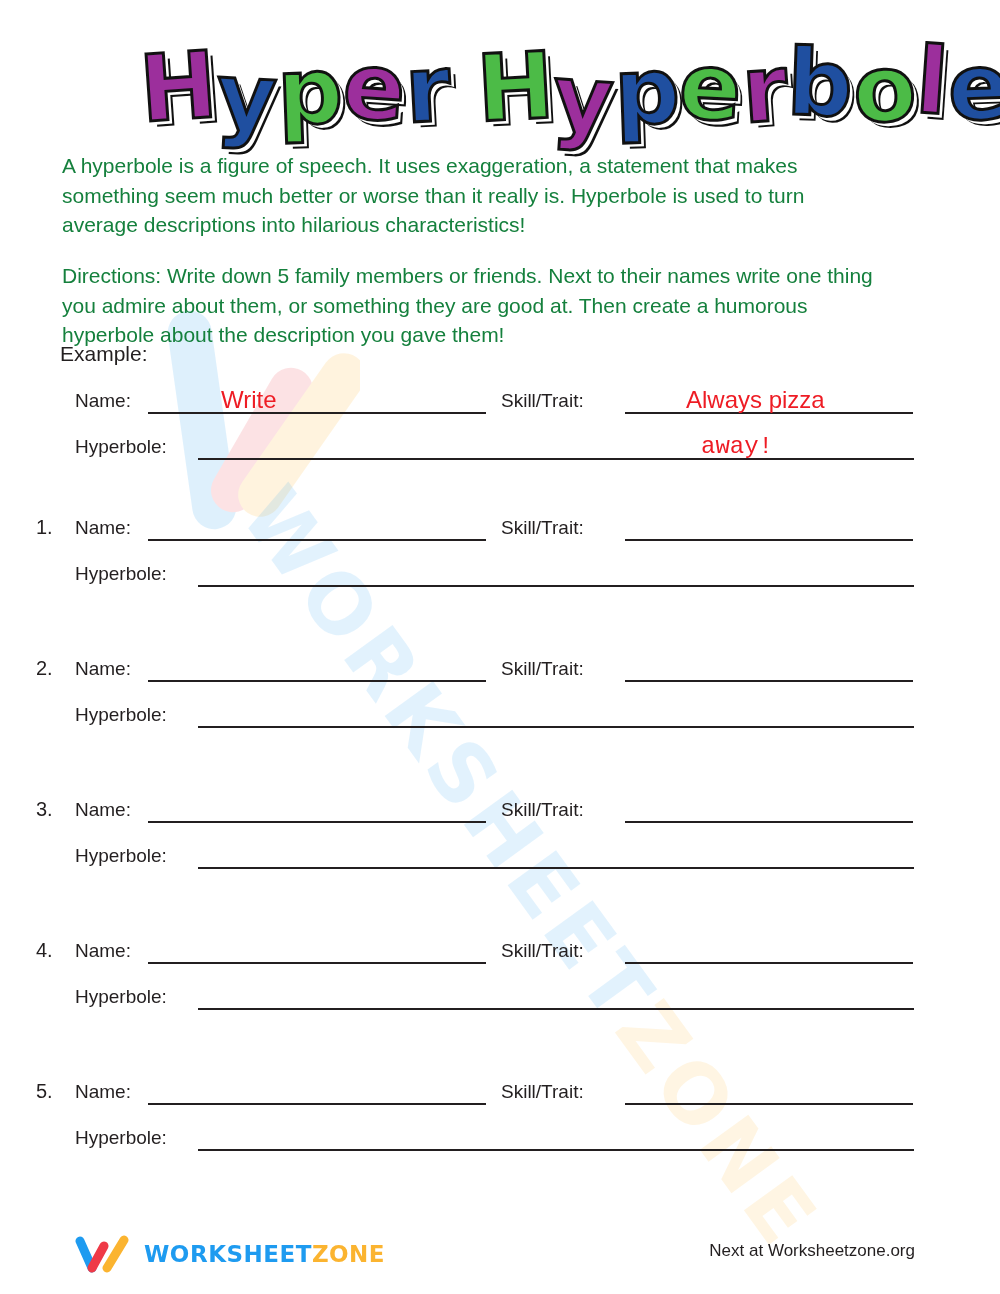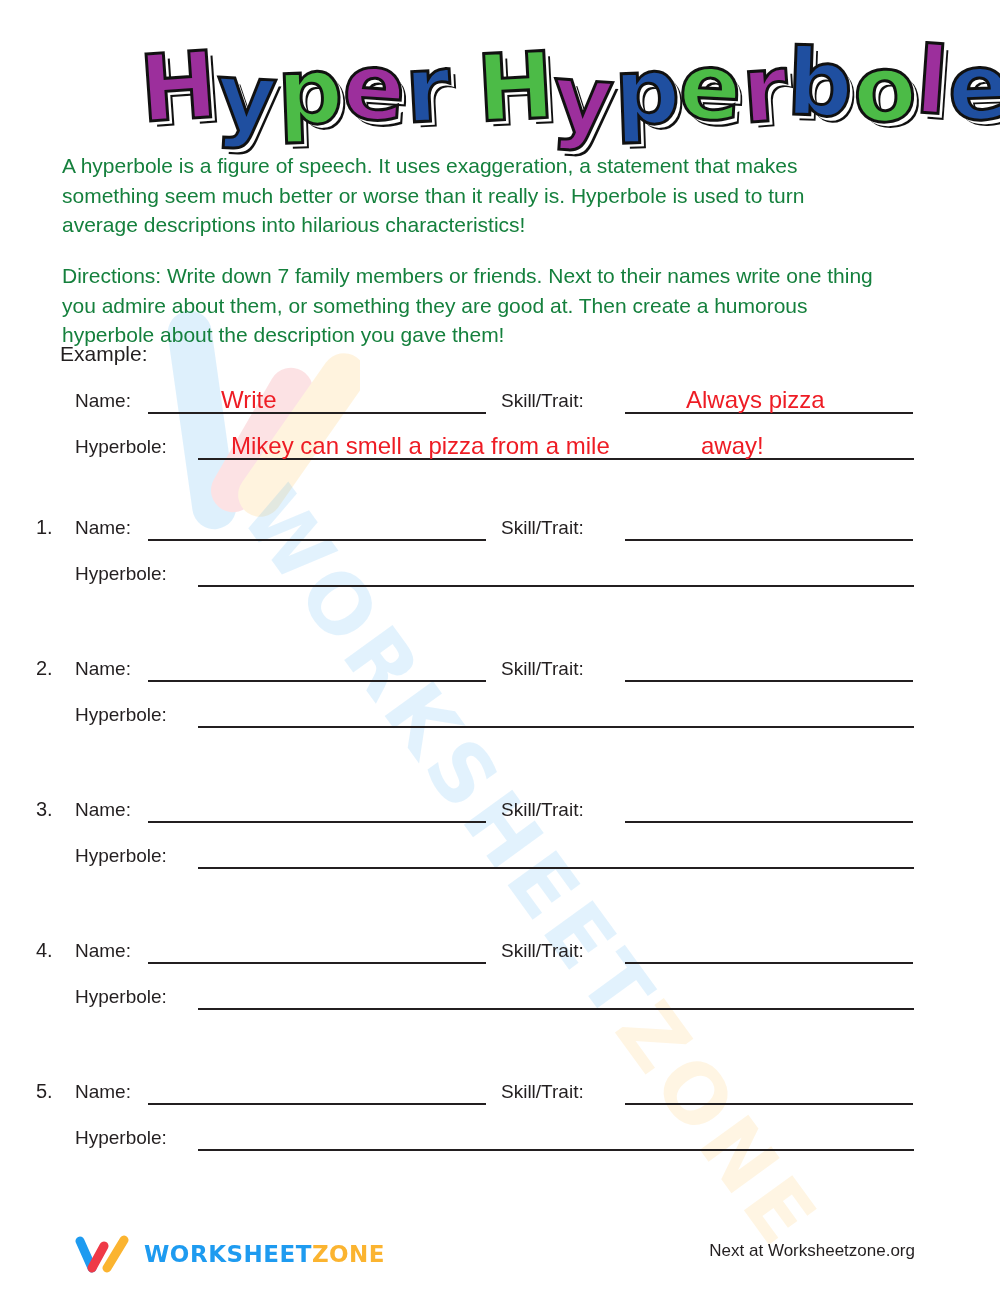--- a/index.html
+++ b/index.html
@@ -64,36 +64,35 @@
     <span class="title-letter" style="color: rgb(31, 79, 160); transform: rotate(-2deg) translateY(4px);">p</span>
     <span class="title-letter" style="color: rgb(76, 187, 71); transform: rotate(3deg) translateY(0px);">e</span>
     <span class="title-letter" style="color: rgb(156, 47, 156); transform: rotate(-4deg) translateY(2px);">r</span>
     <span class="title-letter" style="color: rgb(31, 79, 160); transform: rotate(2deg) translateY(-4px);">b</span>
     <span class="title-letter" style="color: rgb(76, 187, 71); transform: rotate(-3deg) translateY(2px);">o</span>
     <span class="title-letter" style="color: rgb(156, 47, 156); transform: rotate(4deg) translateY(-6px);">l</span>
     <span class="title-letter" style="color: rgb(31, 79, 160); transform: rotate(-2deg) translateY(0px);">e</span>
   </div>
 
 <div class="para p1">A hyperbole is a figure of speech. It uses exaggeration, a statement that makes something seem much better or worse than it really is. Hyperbole is used to turn average descriptions into hilarious characteristics!</div>
-<div class="para p2">Directions: Write down 7 family members or friends. Next to their names write one thing you admire about them, or something they are good at. Then create a humorous hyperbole about the description you gave them!</div>
+<div class="para p2">Directions: Write down 5 family members or friends. Next to their names write one thing you admire about them, or something they are good at. Then create a humorous hyperbole about the description you gave them!</div>
 <div class="example-label">Example:</div>
 
 <div class="row" style="top:378px;">
   <span class="lbl" style="left:75px;">Name:</span>
   <div class="line" style="left:148px; width:338px;"></div>
   <span class="fill" style="left:221px;">Write</span>
   <span class="lbl" style="left:501px;">Skill/Trait:</span>
   <div class="line" style="left:625px; width:288px;"></div>
   <span class="fill" style="left:686px;">Always pizza</span>
 </div>
 <div class="row" style="top:424px;">
   <span class="lbl" style="left:75px;">Hyperbole:</span>
   <div class="line" style="left:198px; width:716px;"></div>
-  <span class="fill" style="left:231px;">Mikey can smell a pizza from a mile</span>
-  <span class="fill" style="left:701px;">away!</span>
+  <span class="fill" style="left:701px;font-family:Liberation Mono, monospace;">away!</span>
 </div>
 
 <div id="entries">
   <div class="row" style="top:505px;">
     <span class="num">1.</span>
     <span class="lbl" style="left:75px;">Name:</span>
     <div class="line" style="left:148px; width:338px;"></div>
     <span class="fill" style="left:160px;"></span>
     <span class="lbl" style="left:501px;">Skill/Trait:</span>
     <div class="line" style="left:625px; width:288px;"></div>

